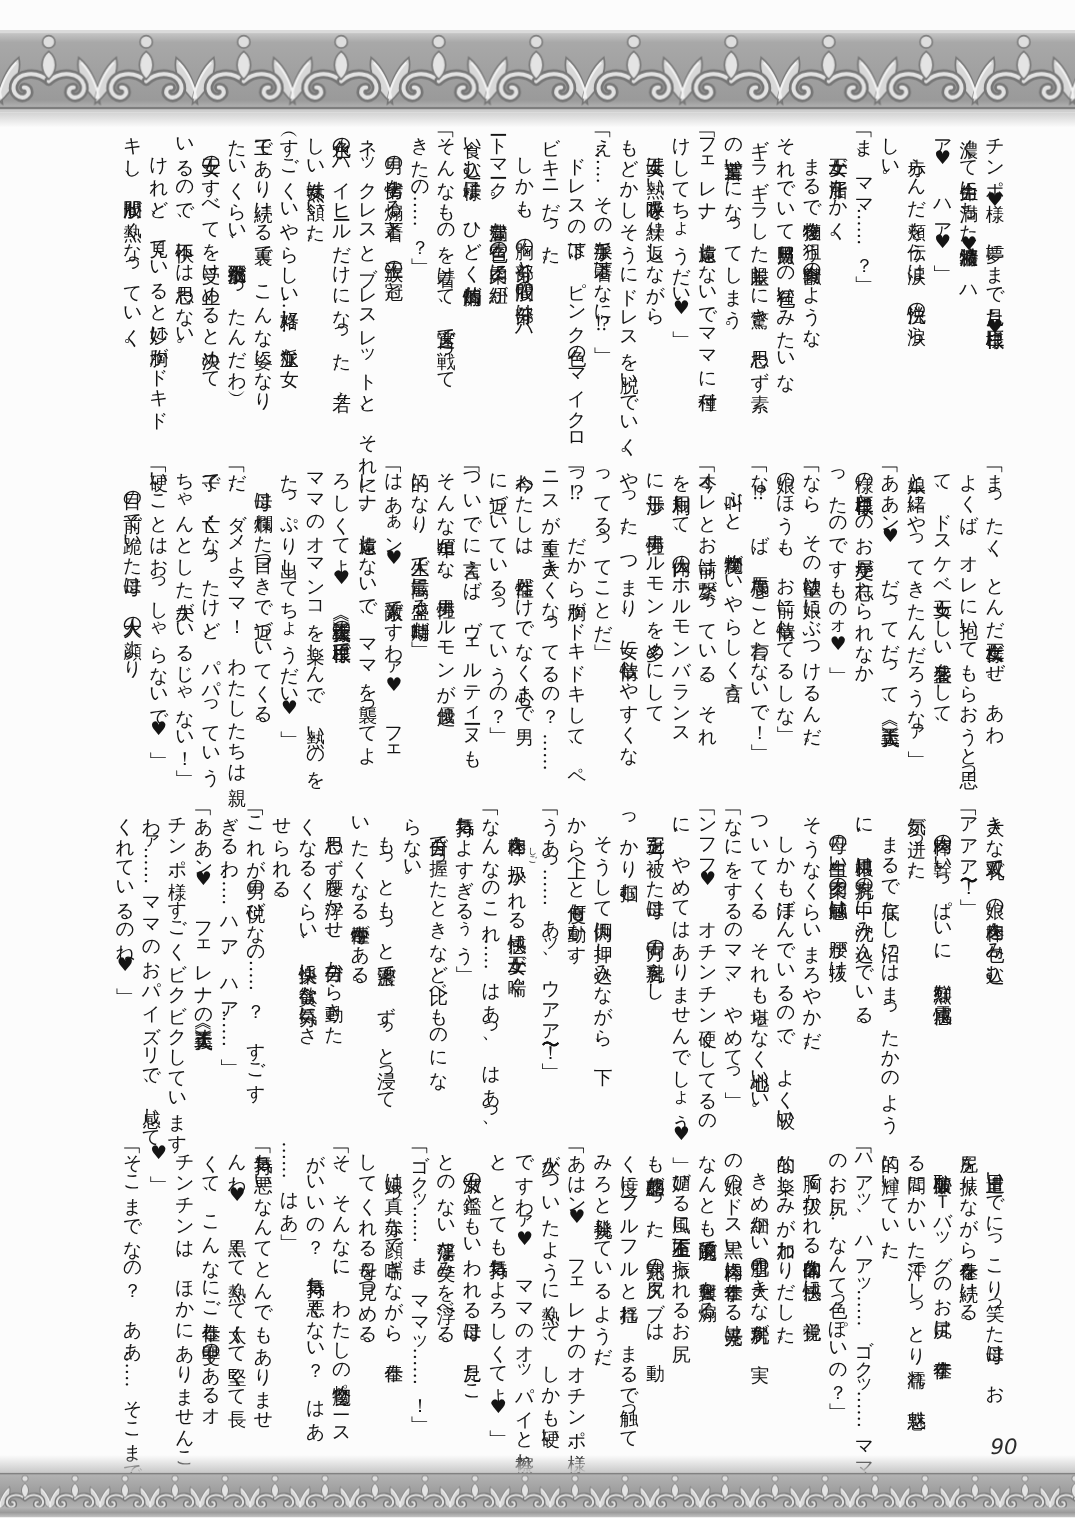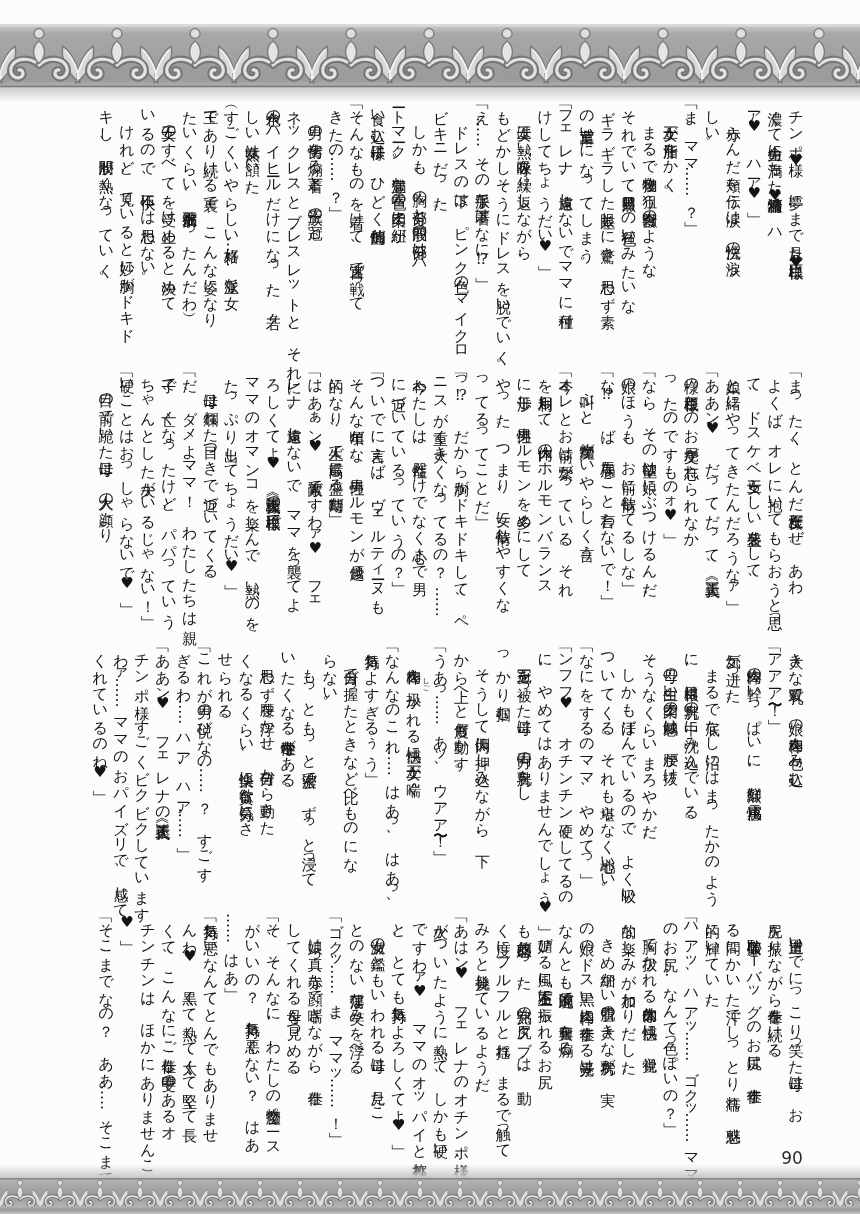--- a/index.html
+++ b/index.html
@@ -33,23 +33,23 @@
   #row2{top:643px;}
   #row3{top:913px;}
   .col{
     margin:0;padding:0;
     line-height:20.9px;
     white-space:nowrap;
   }
   ruby rt{font-size:7px;color:#141414;letter-spacing:0;}
   .page-number{
     position:absolute;left:770px;top:1148px;width:44px;
-    text-align:center;
+    text-align:right;
     font-family:"DejaVu Sans","Liberation Sans",sans-serif;
-    font-size:17px;color:#2b2b2b;
+    font-size:17px;color:#2b2b2b;font-style:italic;
   }
 </style>
 </head>
 <body>
 
 <svg class="ornament ornament-top" width="860" height="66" viewBox="0 0 860 66" preserveAspectRatio="none">
   <defs>
     <linearGradient id="bg1" x1="0" y1="0" x2="0" y2="1">
       <stop offset="0" stop-color="#cfcfcf"></stop>
       <stop offset="0.15" stop-color="#a8a8a8"></stop>

